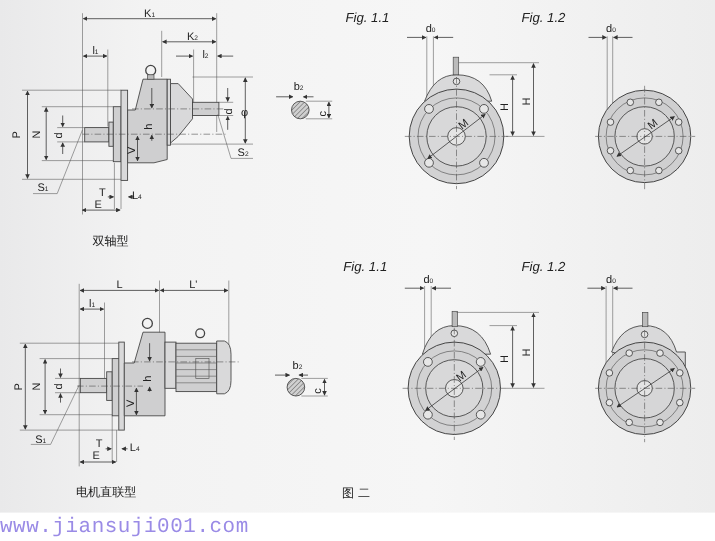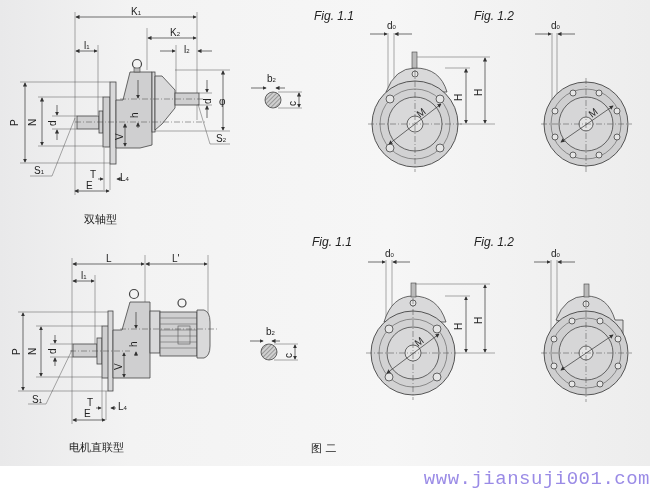--- a/index.html
+++ b/index.html
@@ -5,21 +5,21 @@
   html, body { margin:0; padding:0; }
   body { width:650px; height:492px; background:#ffffff; position:relative; overflow:hidden;
          font-family:"Liberation Sans", sans-serif; }
   .sheet { position:absolute; left:0; top:0; width:650px; height:466px;
            background: linear-gradient(90deg, #e9e9ea 0%, #f3f3f3 20%, #f6f6f6 60%, #ededed 100%); }
   svg { position:absolute; left:0; top:0; }
   .lbl { font-family:"Liberation Sans", sans-serif; font-size:10px; fill:#222; }
   .sub { font-size:6px; }
   .fig { font-family:"Liberation Sans", sans-serif; font-style:italic; font-size:12px; fill:#222; }
   .cap { font-family:"DejaVu Sans", sans-serif; font-size:11px; fill:#222; }
-  .watermark { position:absolute; left:0; top:468px; width:650px; text-align:right;
+  .watermark { position:absolute; left:0; top:468px; width:650px; text-align:left;
                font-family:"Liberation Mono", monospace; font-size:19px; color:#9a8be6; letter-spacing:0.5px; }
   .dim { stroke:#333; stroke-width:0.7; fill:none; }
   .ext { stroke:#555; stroke-width:0.5; fill:none; }
   .body { fill:#cfcfd0; stroke:#444; stroke-width:0.8; }
   .body2 { fill:#d9d9da; stroke:#444; stroke-width:0.8; }
   .cl { stroke:#444; stroke-width:0.5; stroke-dasharray:6 2 1 2; fill:none; }
   .hole { fill:#e6e6e6; stroke:#444; stroke-width:0.8; }
 </style>
 </head>
 <body>

